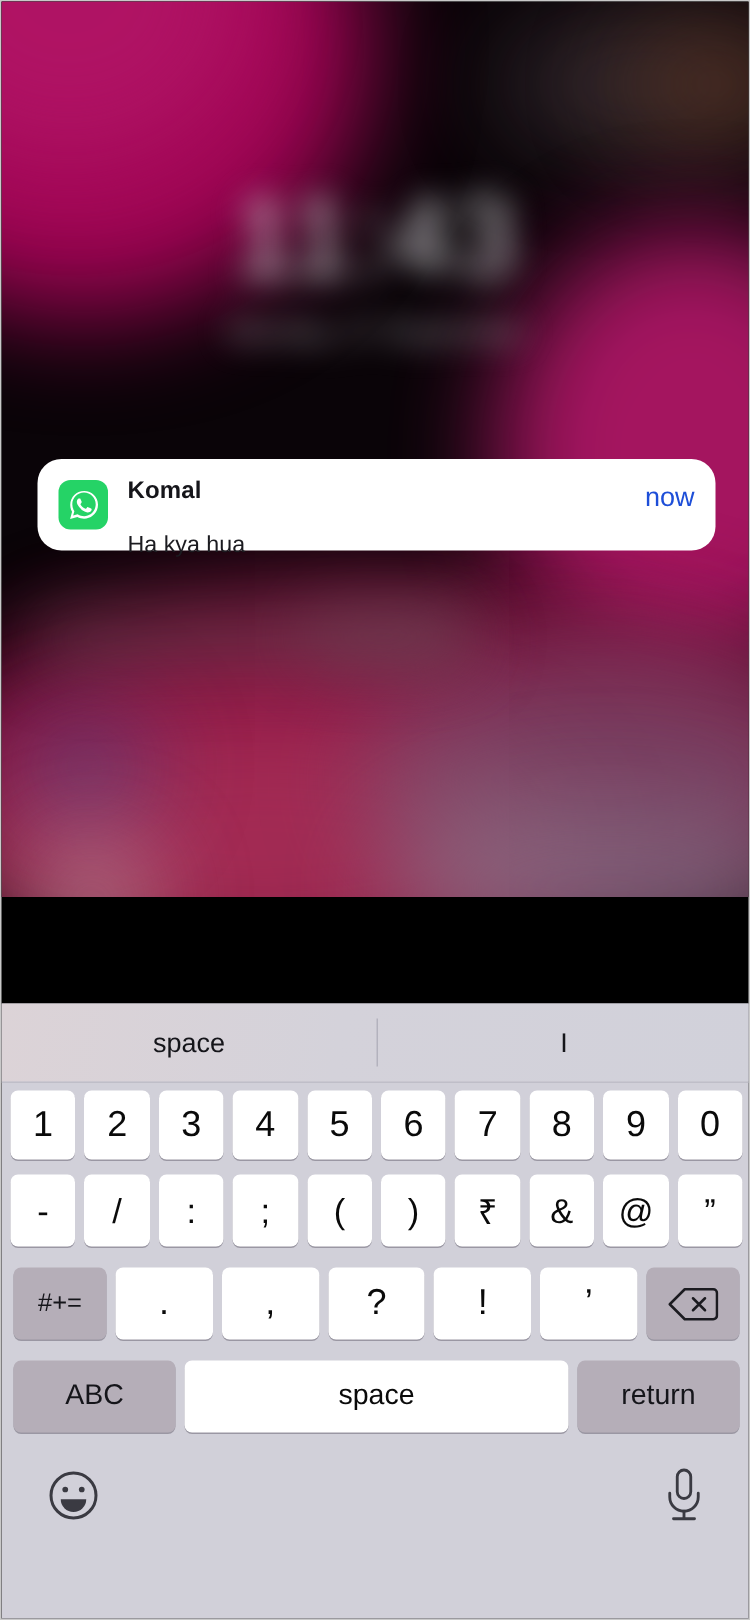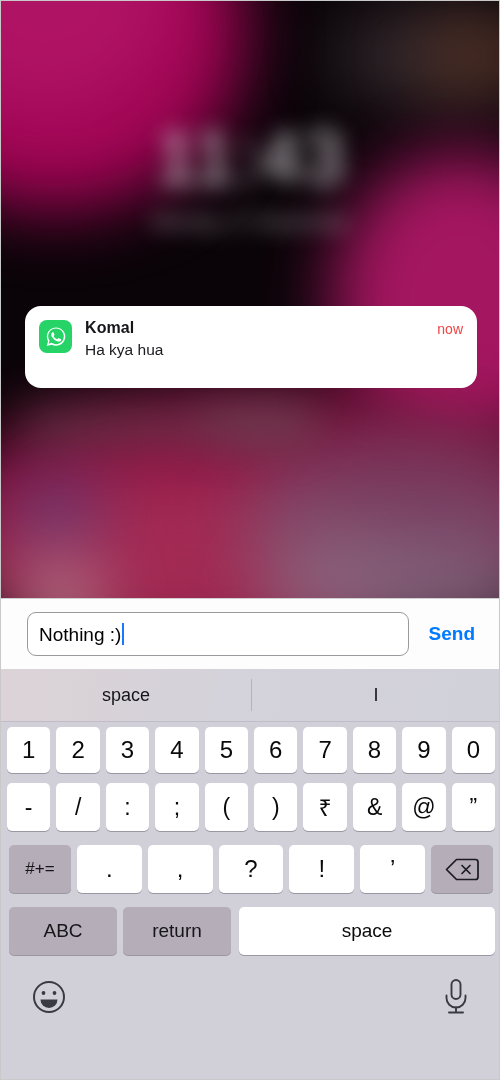--- a/index.html
+++ b/index.html
@@ -42,43 +42,43 @@
     position:absolute; left:0; top:120px; width:500px;
     text-align:center; color:#d8d8dc;
     filter:blur(11px);
     pointer-events:none;
   }
   #clock-blur .time { font-size:74px; font-weight:300; letter-spacing:2px; line-height:1; }
   #clock-blur .date { font-size:19px; font-weight:400; margin-top:16px; opacity:.8; }
 
   
   #notification {
-    position:absolute; left:24px; top:305px; width:452px; height:82px;
+    position:absolute; left:24px; top:305px; width:452px; height:61px;
     background:#fff; border-radius:16px;
     display:flex; align-items:flex-start;
     padding:12px 14px 0 14px;
   }
   #app-icon {
     width:33px; height:33px; border-radius:8px;
     background:#25d366;
     flex:0 0 33px;
     display:flex; align-items:center; justify-content:center;
     margin-top:2px;
   }
   #app-icon svg { width:26px; height:26px; display:block; }
   #notif-text { flex:1; padding-left:13px; }
   #notif-title {
     font-size:16px; font-weight:bold; color:#15151a;
     line-height:1.25; letter-spacing:.1px;
   }
   #notif-body {
-    font-size:15.5px; color:#1b1b20; line-height:1.3; margin-top:2px;
+    font-size:15.5px; color:#1b1b20; line-height:1.3; margin-top:16px;
   }
   #notif-time {
-    font-size:14px; color:#ef4444; padding-top:3px; white-space:nowrap;text-align:center;
+    font-size:18px; color:#1d4ed8; padding-top:3px; white-space:nowrap;text-align:center;
   }
 
   
   #inputbar {
     position:absolute; left:0; top:597px; width:500px; height:71px;
     background:#fdfdfd;
     display:flex; align-items:center;
     padding:0 12px 0 26px;
     border-top:1px solid #cfcfd2;
   }
@@ -198,27 +198,20 @@
         <path fill="#ffffff" d="M21.4 18.3c-.3-.2-1.7-.8-2-.9-.3-.1-.5-.2-.7.1-.2.3-.8.9-.9 1.1-.2.2-.3.2-.6.1-.3-.2-1.2-.5-2.4-1.5-.9-.8-1.5-1.8-1.6-2.1-.2-.3 0-.4.1-.6l.5-.6c.1-.2.2-.3.3-.5.1-.2 0-.4 0-.5l-.9-2.1c-.2-.5-.5-.5-.7-.5h-.6c-.2 0-.5.1-.8.4-.3.3-1 1-1 2.5s1.1 2.9 1.2 3.1c.2.2 2.1 3.3 5.2 4.6.7.3 1.3.5 1.7.6.7.2 1.4.2 1.9.1.6-.1 1.7-.7 2-1.4.2-.7.2-1.3.2-1.4-.1-.2-.3-.3-.6-.4z"></path>
       </svg>
     </div>
     <div id="notif-text">
       <div id="notif-title">Komal</div>
       <div id="notif-body">Ha kya hua</div>
     </div>
     <div id="notif-time">now</div>
   </div>
 
-  <div id="inputbar">
-    <div id="reply-field">
-      <span id="reply-value">Nothing :)</span>
-      <span id="caret"></span>
-    </div>
-    <div id="send-button">Send</div>
-  </div>
 
   <div id="keyboard">
 
     <div id="predictive">
       <div class="pred-cell">space</div>
       <div class="pred-cell">I</div>
     </div>
 
     <div class="krow" id="row1">
       <div class="key">1</div>
@@ -256,22 +249,22 @@
       <div class="key dark" id="key-backspace">
         <svg viewBox="0 0 34 25" xmlns="http://www.w3.org/2000/svg">
           <path d="M11.5 2.5h19a2.5 2.5 0 0 1 2.5 2.5v15a2.5 2.5 0 0 1-2.5 2.5h-19L1.5 12.5z" fill="none" stroke="#1b1b20" stroke-width="1.7" stroke-linejoin="round"></path>
           <path d="M17 8.5l8 8M25 8.5l-8 8" stroke="#1b1b20" stroke-width="1.7" stroke-linecap="round"></path>
         </svg>
       </div>
     </div>
 
     <div class="krow" id="row4">
       <div class="key dark" id="key-abc">ABC</div>
+      <div class="key" id="key-space">space</div>
       <div class="key dark" id="key-return">return</div>
-      <div class="key" id="key-space">space</div>
     </div>
 
     <div id="bottombar">
       <div id="emoji-key">
         <svg viewBox="0 0 36 36" xmlns="http://www.w3.org/2000/svg">
           <circle cx="18" cy="18" r="15" fill="none" stroke="#3a3a42" stroke-width="2"></circle>
           <circle cx="12.5" cy="14" r="1.9" fill="#3a3a42"></circle>
           <circle cx="23.5" cy="14" r="1.9" fill="#3a3a42"></circle>
           <path d="M9.5 20.5h17a8.5 8.5 0 0 1-17 0z" fill="#3a3a42"></path>
         </svg>

